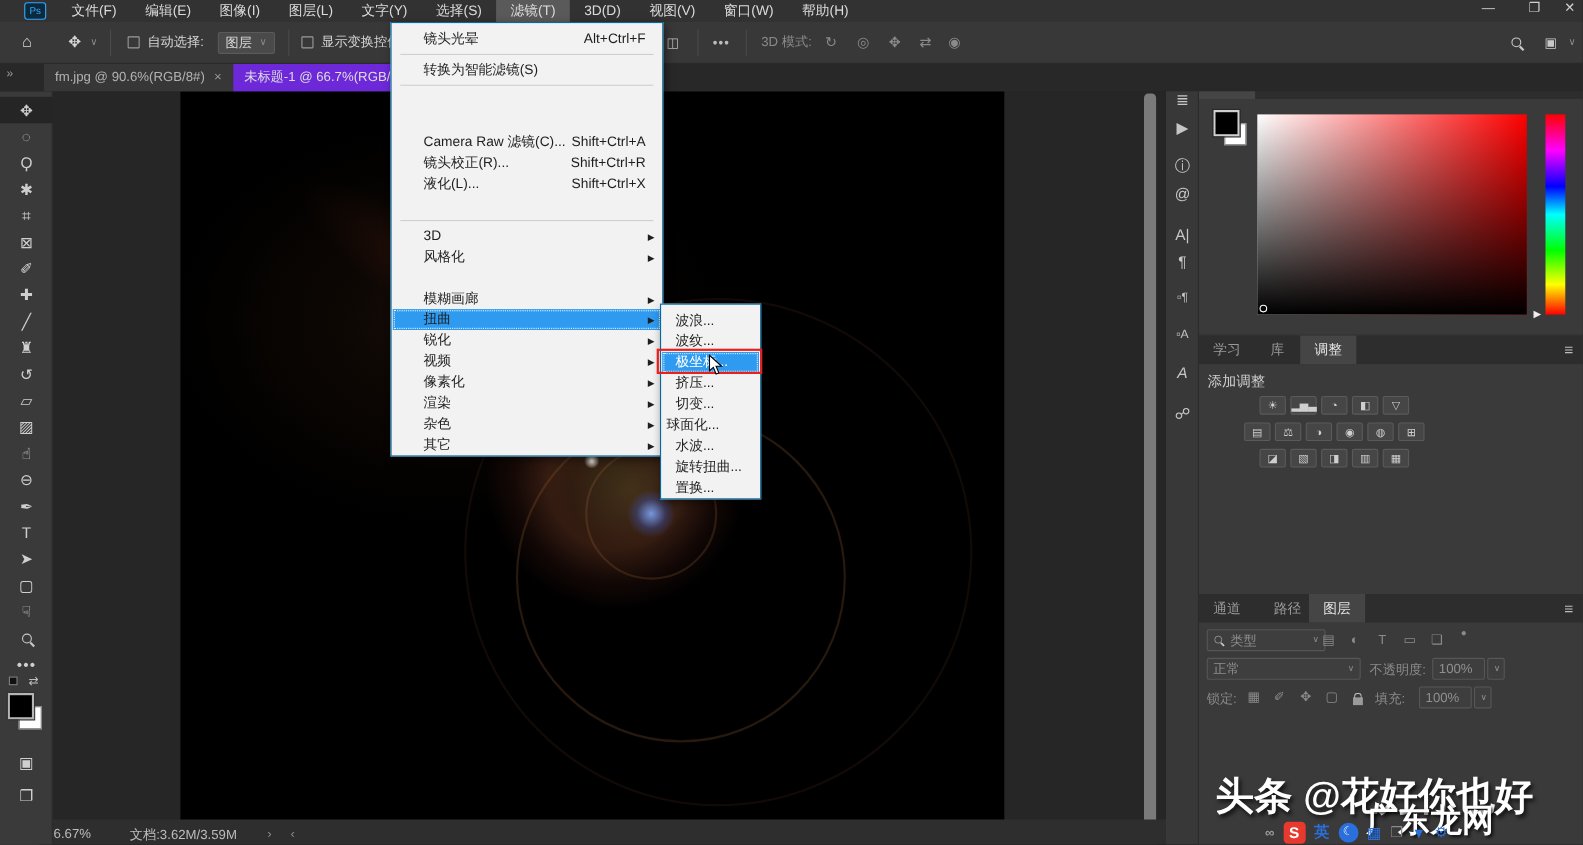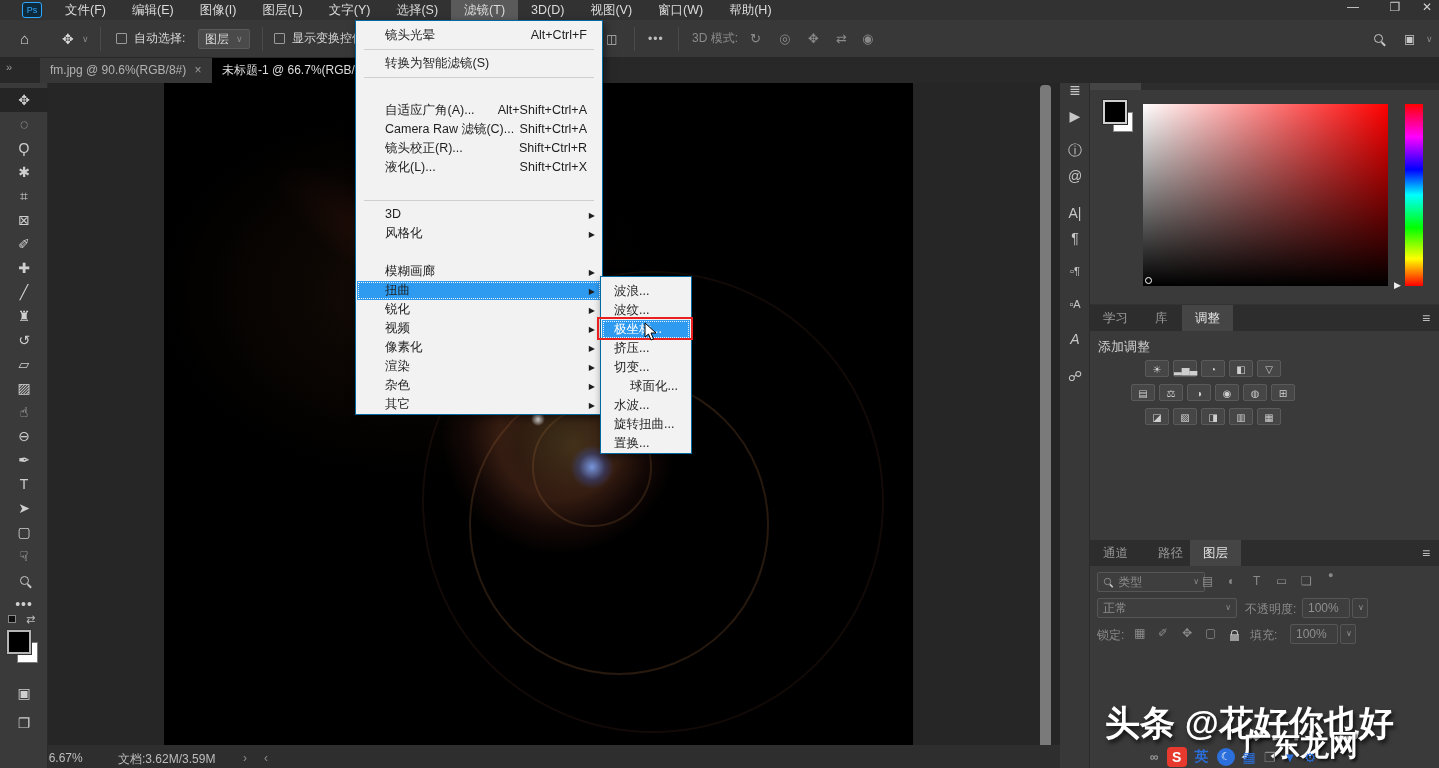--- a/index.html
+++ b/index.html
@@ -96,21 +96,21 @@
     <span class="abs" style="left:1404px;color:#c8c8c8;">▣</span>
     <span class="abs dim" style="left:1426px;font-size:9px;">∨</span>
   </div>
 
   <div id="tabbar" class="abs">
     <span class="abs" style="left:6px;top:3px;color:#9a9a9a;font-size:11px;">»</span>
     <div class="dtab" style="left:40px;width:172px;background:#373737;color:#b2b2b2;">
       <span>fm.jpg @ 90.6%(RGB/8#)</span>
       <span style="margin-left:5px;color:#9a9a9a;">×</span>
     </div>
-    <div class="dtab" style="left:212px;width:144px;background:#000000;color:#dedede;">
+    <div class="dtab" style="left:212px;width:144px;background:#6d28d9;color:#dedede;">
       <span>未标题-1 @ 66.7%(RGB/</span>
     </div>
   </div>
 
   <div id="toolbar" class="abs">
     <span class="ti on" style="top:5px;">✥</span>
     <span class="ti" style="top:29px;">◌</span>
     <span class="ti" style="top:53px;">Ϙ</span>
     <span class="ti" style="top:77px;">✱</span>
     <span class="ti" style="top:101px;">⌗</span>
@@ -266,24 +266,20 @@
   </div>
 
   <div class="abs wmenu" style="left:355px;top:20px;width:248px;height:395px;">
     <div class="mi" style="top:5px;">
       <span>镜头光晕</span>
       <span class="sc">Alt+Ctrl+F</span>
     </div>
     <div class="msep" style="top:28px;"></div>
     <div class="mi" style="top:33px;"><span>转换为智能滤镜(S)</span></div>
     <div class="msep" style="top:56px;"></div>
-    <div class="mi" style="top:80px;">
-      <span>自适应广角(A)...</span>
-      <span class="sc">Alt+Shift+Ctrl+A</span>
-    </div>
     <div class="mi" style="top:99px;">
       <span>Camera Raw 滤镜(C)...</span>
       <span class="sc">Shift+Ctrl+A</span>
     </div>
     <div class="mi" style="top:118px;">
       <span>镜头校正(R)...</span>
       <span class="sc">Shift+Ctrl+R</span>
     </div>
     <div class="mi" style="top:137px;">
       <span>液化(L)...</span>
@@ -302,21 +298,21 @@
     <div class="mi" style="top:355px;"><span>杂色</span><span class="ar">▶</span></div>
     <div class="mi" style="top:374px;"><span>其它</span><span class="ar">▶</span></div>
   </div>
 
   <div class="abs wmenu" style="left:600px;top:276px;width:92px;height:178px;">
     <div class="mi" style="top:5px;padding-left:12px;"><span>波浪...</span></div>
     <div class="mi" style="top:24px;padding-left:12px;"><span>波纹...</span></div>
     <div class="mi hl" style="top:43px;padding-left:12px;color:#fff;"><span>极坐标...</span></div>
     <div class="mi" style="top:62px;padding-left:12px;"><span>挤压...</span></div>
     <div class="mi" style="top:81px;padding-left:12px;"><span>切变...</span></div>
-    <div class="mi" style="top:100px;padding-left:28px;"><span>球面化...</span></div>
+    <div class="mi" style="top:100px;padding-left:4px;"><span>球面化...</span></div>
     <div class="mi" style="top:119px;padding-left:12px;"><span>水波...</span></div>
     <div class="mi" style="top:138px;padding-left:12px;"><span>旋转扭曲...</span></div>
     <div class="mi" style="top:157px;padding-left:12px;"><span>置换...</span></div>
   </div>
 
   <div class="abs" style="left:597px;top:317px;width:96px;height:23px;border:2.5px solid #e82020;z-index:90;"></div>
 
   <svg class="abs" style="left:644px;top:322px;z-index:95;" width="14" height="20" viewBox="0 0 14 20">
     <path d="M1,1 L1,15 L4.5,12 L7,18 L9.5,17 L7,11 L12,11 Z" fill="#fff" stroke="#000" stroke-width="1"></path>
   </svg>

